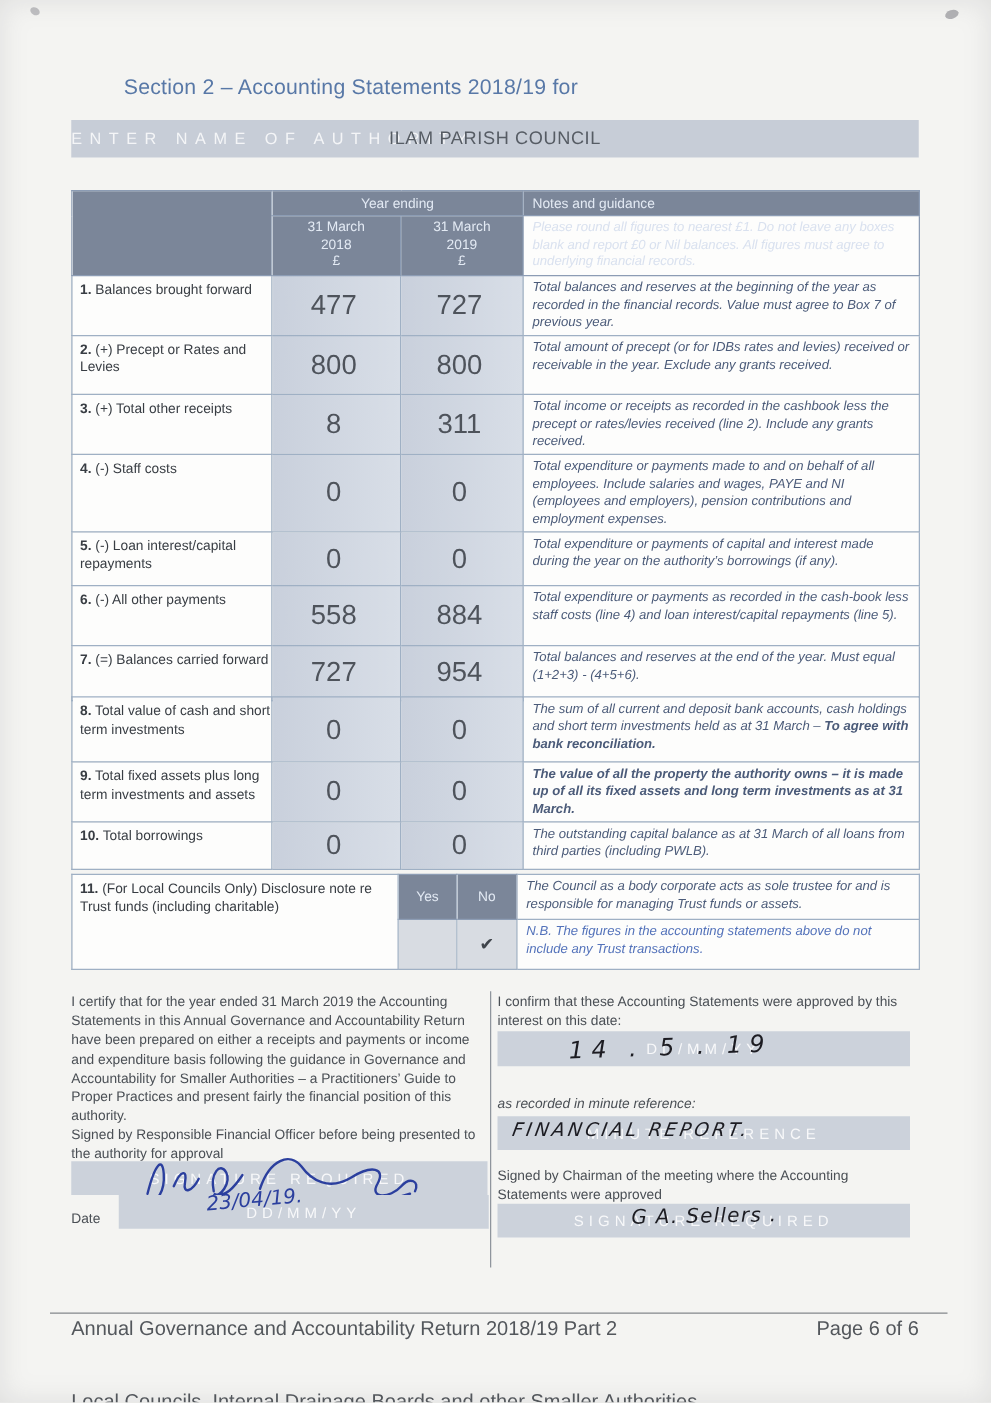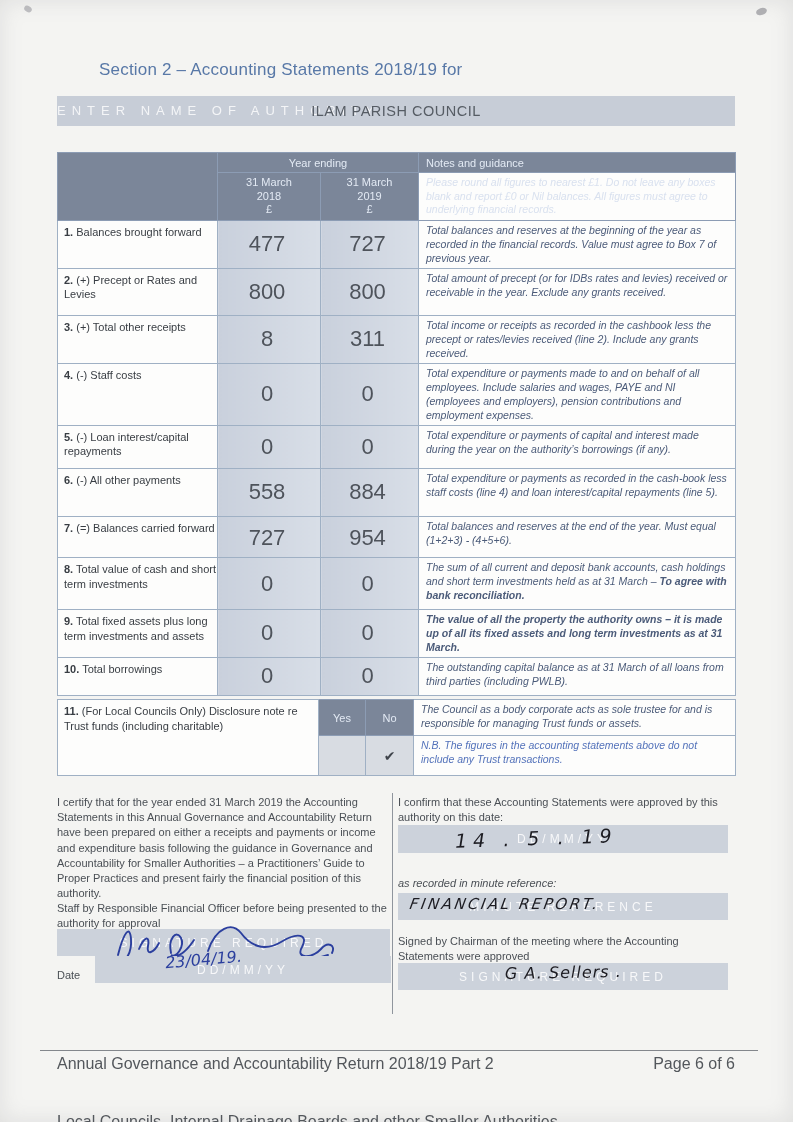--- a/index.html
+++ b/index.html
@@ -177,42 +177,42 @@
       <td class="chk"></td>
       <td class="chk"><span>✔</span></td>
       <td class="note blue">N.B. The figures in the accounting statements above do not include any Trust transactions.</td>
     </tr>
   </tbody>
     </table>
 
   <div class="cert-divider"></div>
 
   <div class="blocktext" style="left:57px;top:795px;width:334px;">I certify that for the year ended 31 March 2019 the Accounting Statements in this Annual Governance and Accountability Return have been prepared on either a receipts and payments or income and expenditure basis following the guidance in Governance and Accountability for Smaller Authorities – a Practitioners’ Guide to Proper Practices and present fairly the financial position of this authority.</div>
-  <div class="blocktext" style="left:57px;top:901px;width:334px;">Staff by Responsible Financial Officer before being presented to the authority for approval</div>
+  <div class="blocktext" style="left:57px;top:901px;width:334px;">Signed by Responsible Financial Officer before being presented to the authority for approval</div>
 
   <div class="bar" style="left:57px;top:929px;width:333px;height:27px;">
     <div class="wm">SIGNATURE REQUIRED</div>
   </div>
   <svg class="sig-svg" width="236" height="62" viewBox="0 0 236 62">
     <g fill="none" stroke="#2b3f9e" stroke-width="1.9" stroke-linecap="round">
       <path d="M10,42 C16,18 22,12 23,26 C24,40 17,50 13,46 M31,36 C37,22 42,23 40,33 C38,43 46,40 51,30"></path>
       <path d="M63,40 C60,26 68,16 73,25 C77,33 68,46 63,42 C72,46 80,36 86,27"></path>
       <path d="M100,38 C108,14 124,9 133,20 C141,31 155,40 173,29 C189,19 201,21 194,34 C187,46 204,46 213,36 C220,28 228,32 224,40"></path>
       <path d="M150,44 C170,52 196,50 220,42"></path>
       <path d="M120,46 C122,52 126,58 132,60"></path>
     </g>
   </svg>
 
   <div class="blocktext" style="left:57px;top:968px;">Date</div>
   <div class="bar" style="left:95px;top:956px;width:296px;height:27px;">
     <div class="wm">DD/MM/YY</div>
   </div>
   <div class="hand ink-blue" style="left:165px;top:950px;font-size:16px;transform:rotate(-5deg);">23/04/19.</div>
 
-  <div class="blocktext" style="left:398px;top:795px;width:332px;">I confirm that these Accounting Statements were approved by this authority on this date:</div>
+  <div class="blocktext" style="left:398px;top:795px;width:332px;">I confirm that these Accounting Statements were approved by this interest on this date:</div>
   <div class="bar" style="left:398px;top:825px;width:330px;height:28px;">
     <div class="wm">DD/MM/YY</div>
   </div>
   <div class="hand ink-black" style="left:455px;top:827px;font-size:19px;letter-spacing:6px;transform:rotate(-2deg);">14 . 5 . 19</div>
 
   <div class="blocktext it" style="left:398px;top:876px;width:332px;">as recorded in minute reference:</div>
   <div class="bar" style="left:398px;top:893px;width:330px;height:27px;">
     <div class="wm">MINUTE REFERENCE</div>
   </div>
   <div class="hand ink-black" style="left:410px;top:895px;font-size:15px;letter-spacing:2.5px;transform:skewX(-10deg);">FINANCIAL  REPORT.</div>

